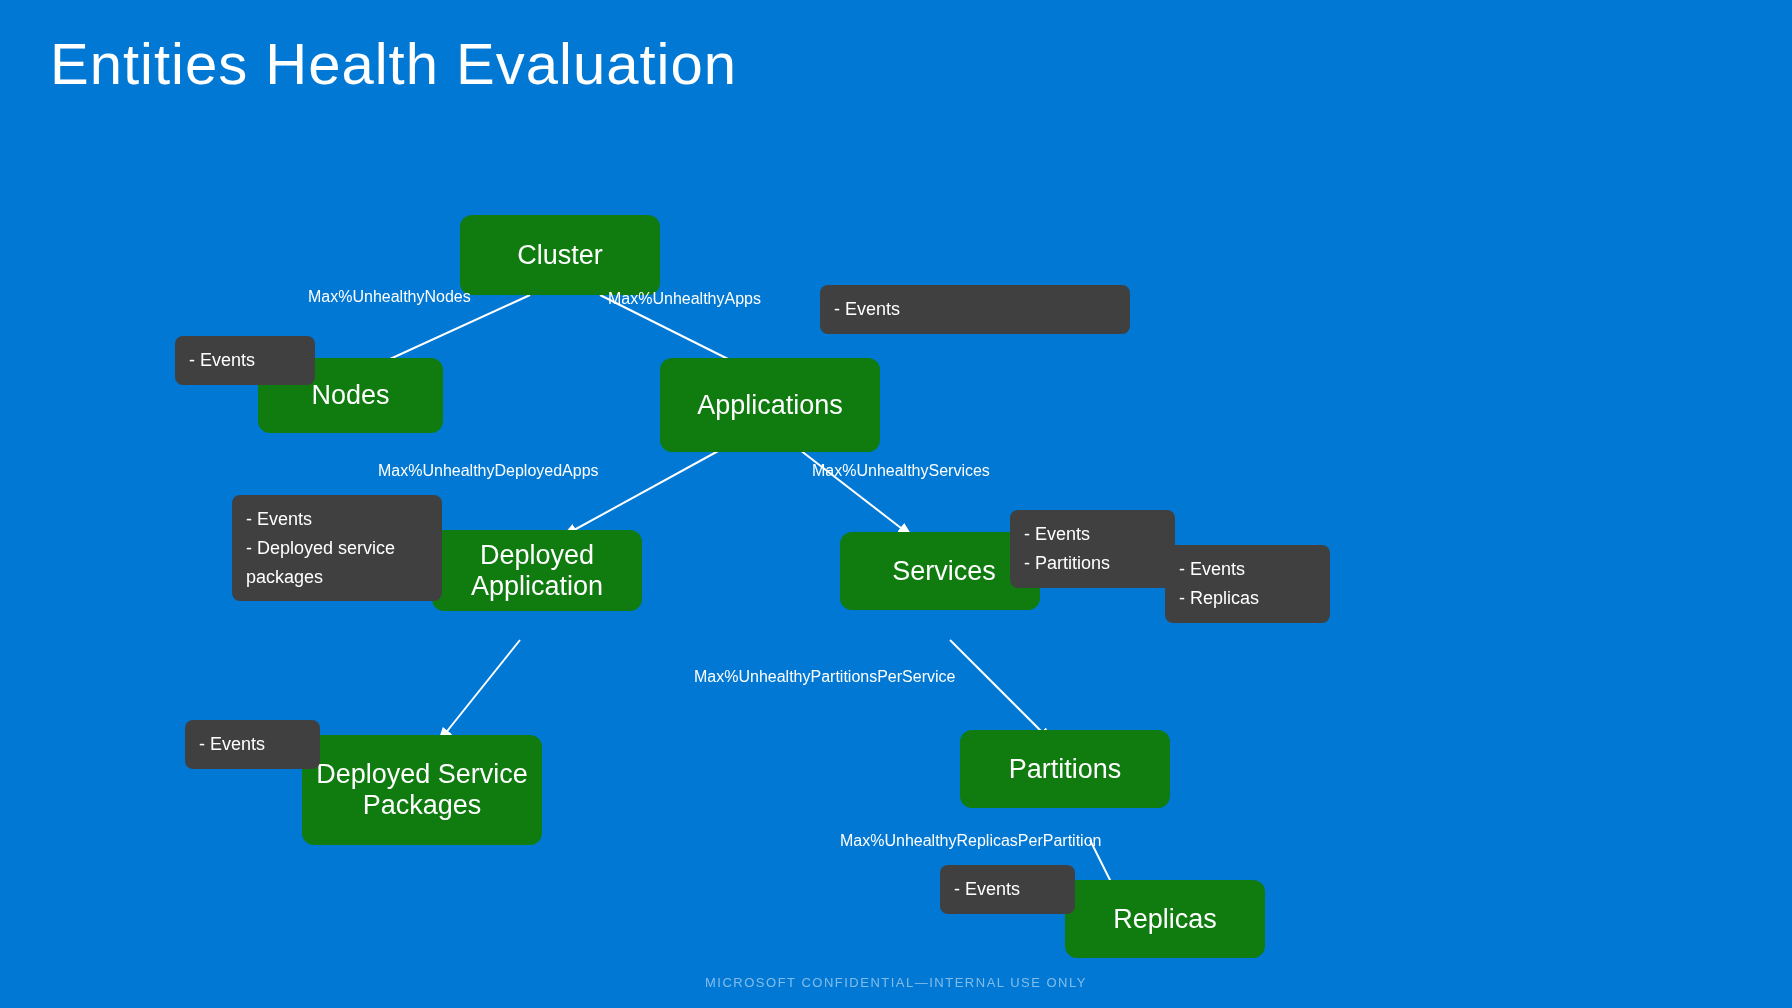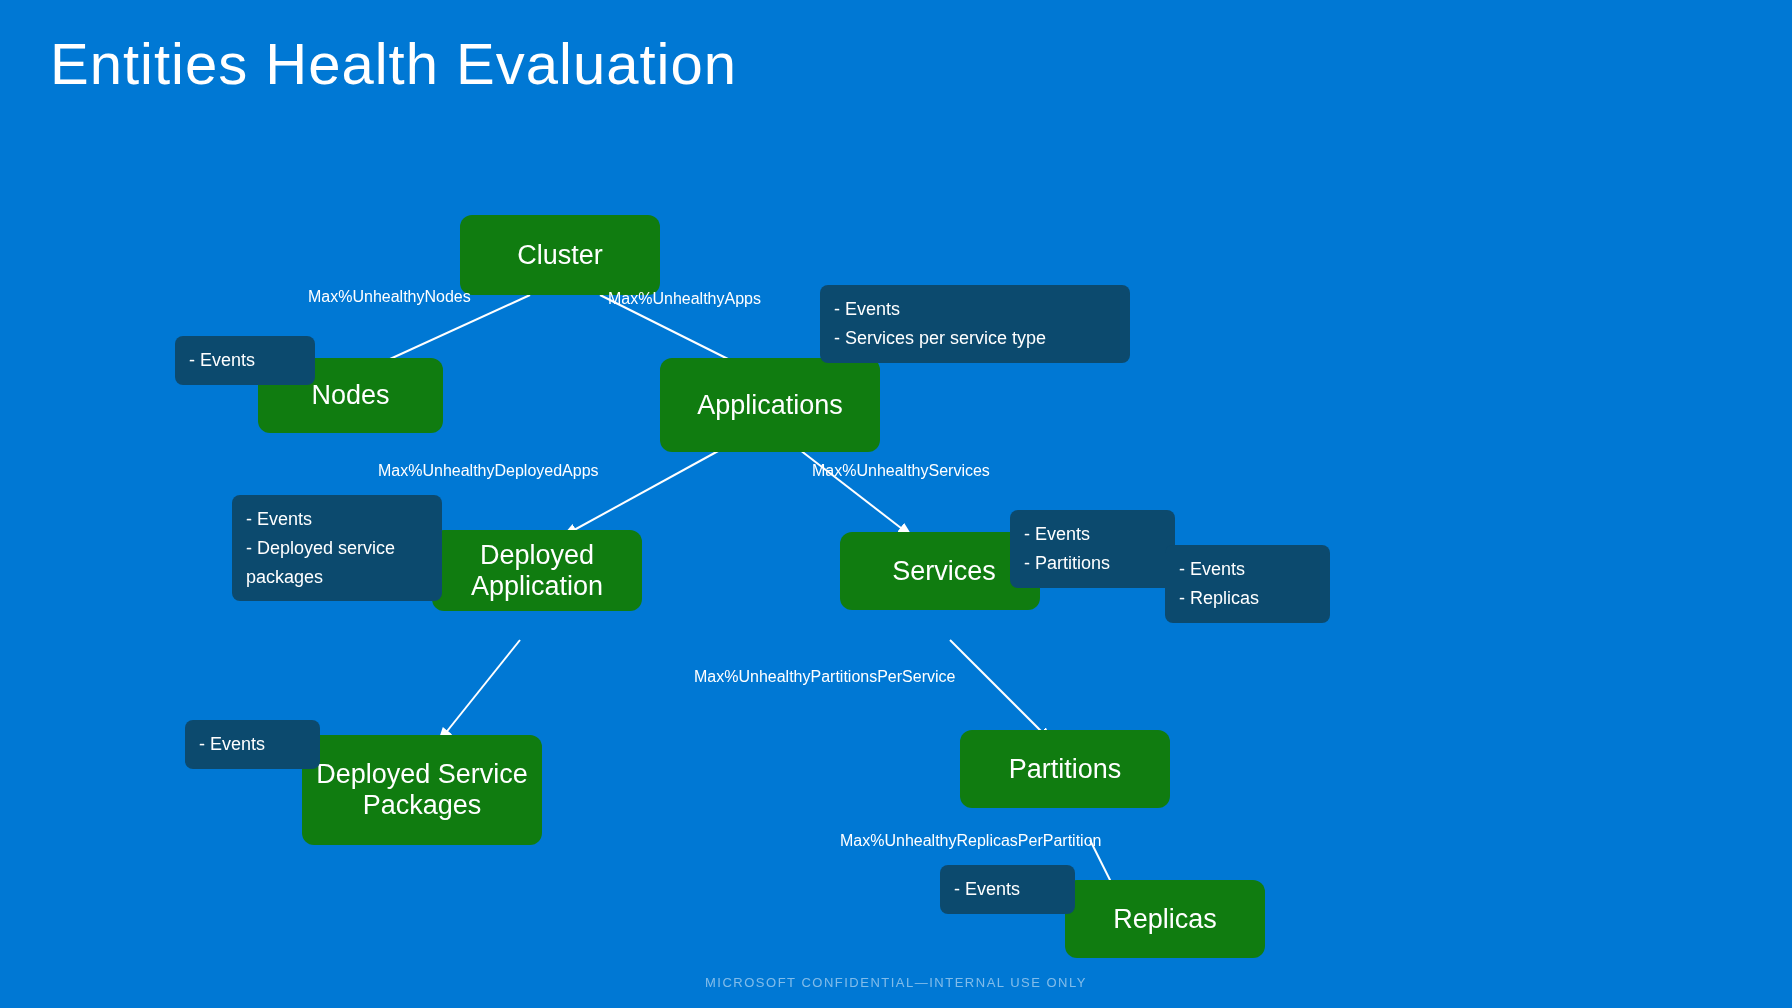--- a/index.html
+++ b/index.html
@@ -31,21 +31,21 @@
       display: flex;
       align-items: center;
       justify-content: center;
       text-align: center;
       font-size: 27px;
       font-weight: 400;
     }
 
     .orange-box {
       position: absolute;
-      background-color: #0c4a6e;
+      background-color: #404040;
       border-radius: 8px;
       color: white;
       padding: 10px 14px;
       font-size: 18px;
       line-height: 1.6;
     }
 
     .orange-box ul {
       list-style: none;
       padding: 0;
@@ -154,21 +154,20 @@
 
 <div class="orange-box" style="left: 175px; top: 336px; width: 140px;">
   <ul>
     <li>Events</li>
   </ul>
 </div>
 
 <div class="orange-box" style="left: 820px; top: 285px; width: 310px;">
   <ul>
     <li>Events</li>
-    <li>Services per service type</li>
   </ul>
 </div>
 
 <div class="orange-box" style="left: 232px; top: 495px; width: 210px;">
   <ul>
     <li>Events</li>
     <li>Deployed service packages</li>
   </ul>
 </div>
 

